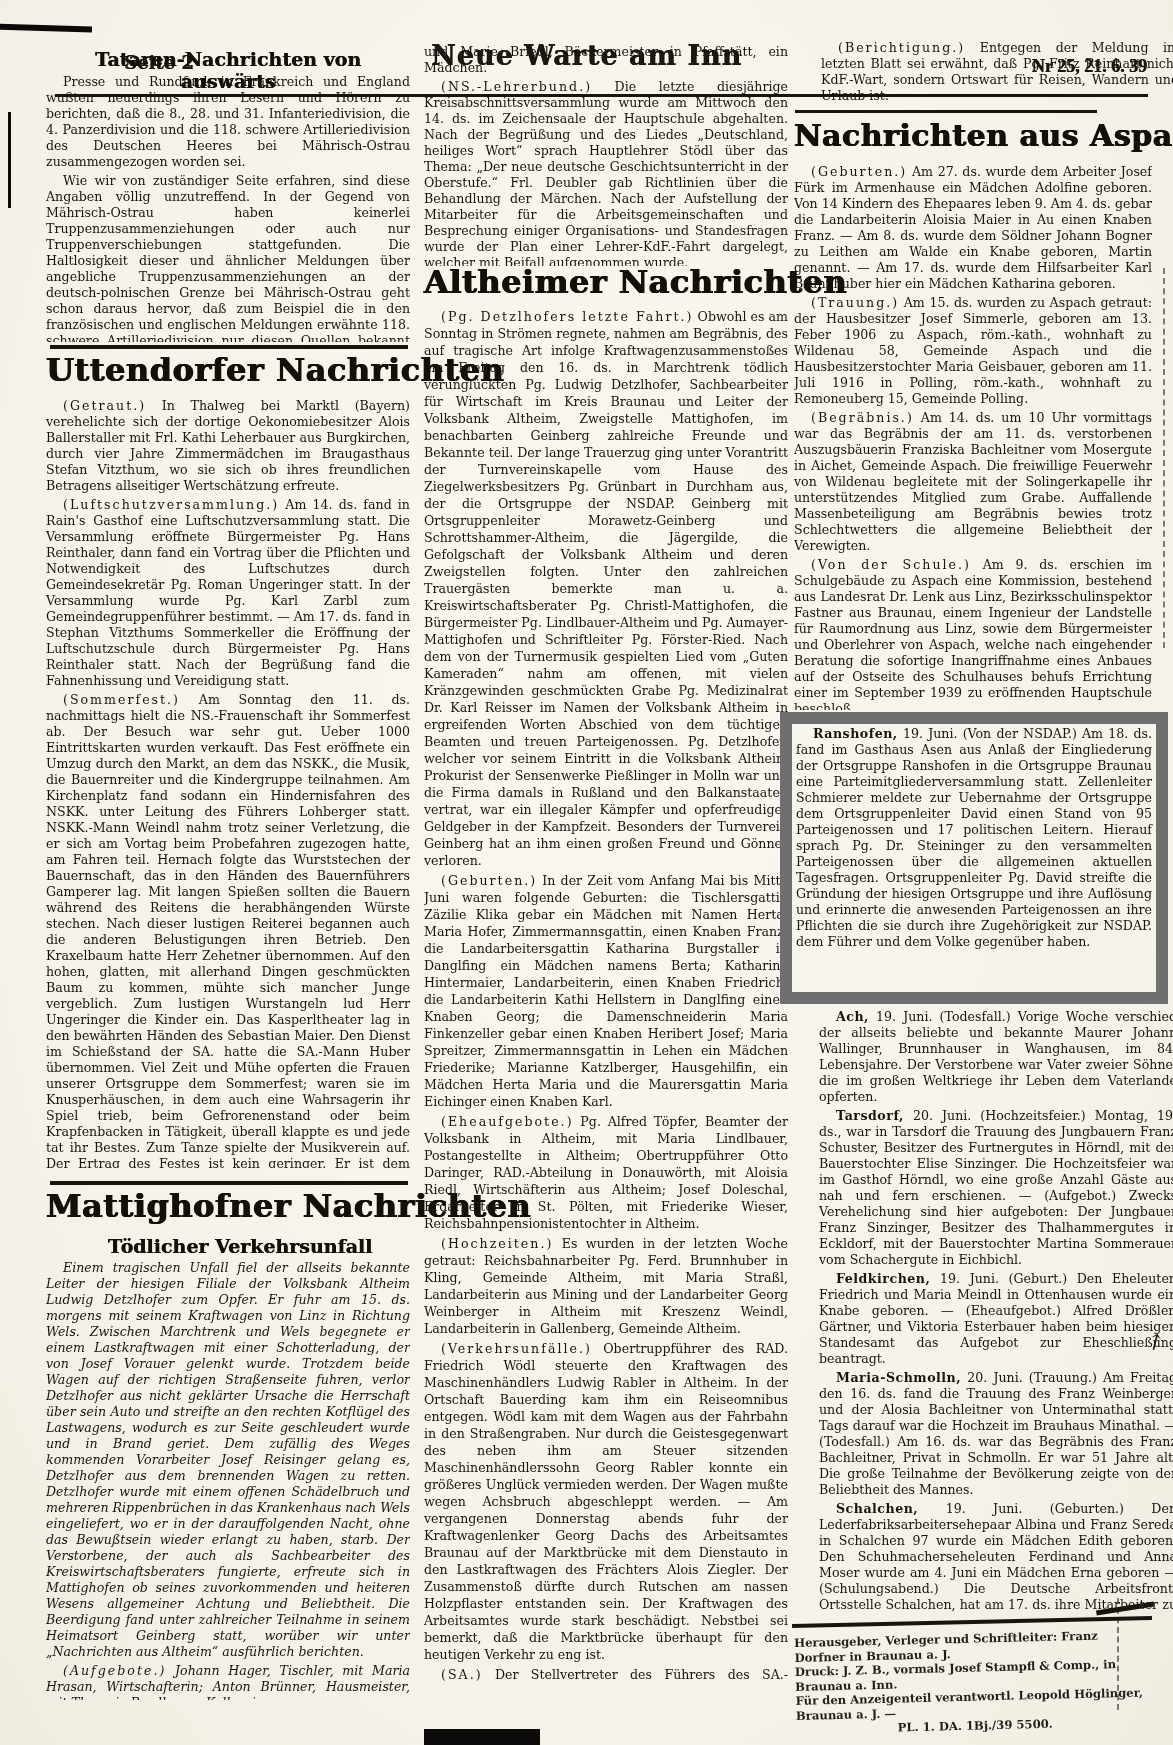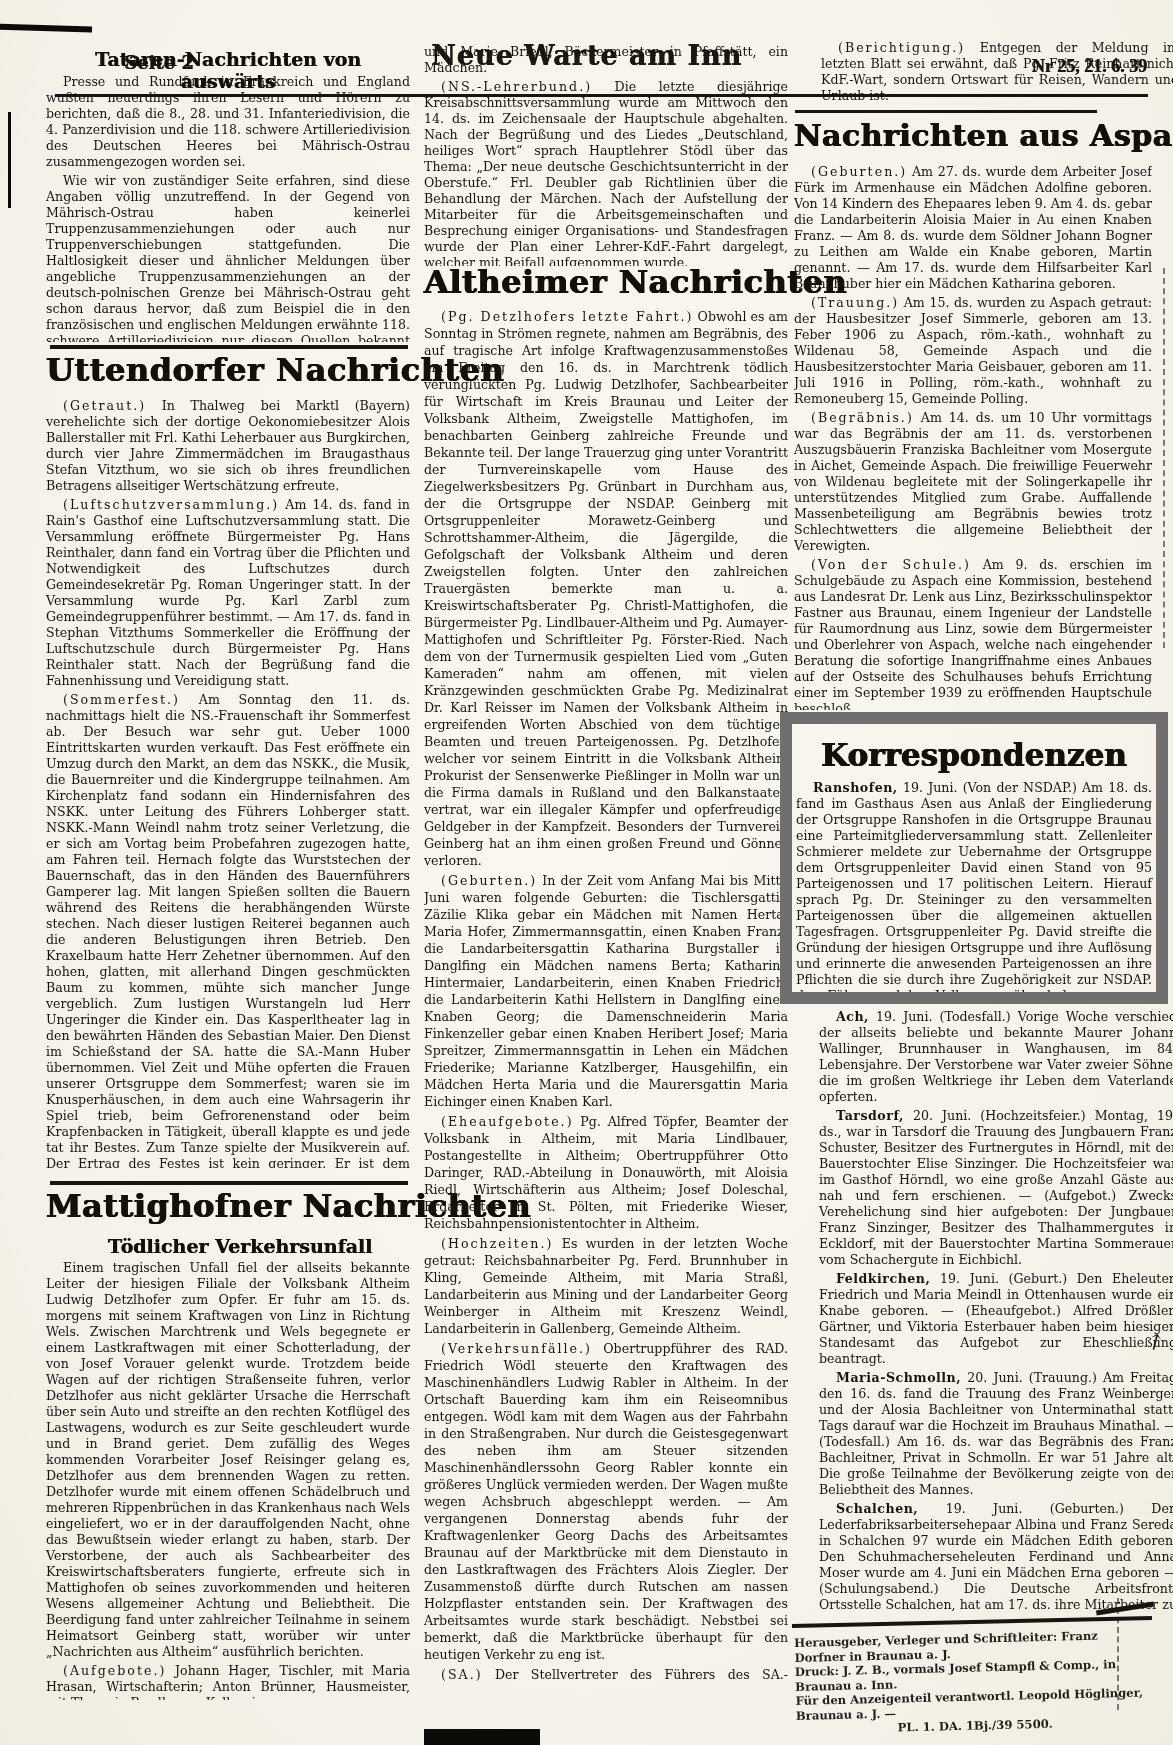--- a/index.html
+++ b/index.html
@@ -78,21 +78,21 @@
 <div class="abs headline-lg" style="left:46px;top:352px;width:364px;">Uttendorfer Nachrichten</div>
 <div class="abs body-text" style="left:46px;top:398px;width:364px;height:770px;">
   <p><span class="lead">(Getraut.)</span> <span>In Thalweg bei Marktl (Bayern) verehelichte sich der dortige Oekonomiebesitzer Alois Ballerstaller mit Frl. Kathi Leherbauer aus Burgkirchen, durch vier Jahre Zimmermädchen im Braugasthaus Stefan Vitzthum, wo sie sich ob ihres freundlichen Betragens allseitiger Wertschätzung erfreute.</span></p>
   <p><span class="lead">(Luftschutzversammlung.)</span> <span>Am 14. ds. fand in Rain's Gasthof eine Luftschutzversammlung statt. Die Versammlung eröffnete Bürgermeister Pg. Hans Reinthaler, dann fand ein Vortrag über die Pflichten und Notwendigkeit des Luftschutzes durch Gemeindesekretär Pg. Roman Ungeringer statt. In der Versammlung wurde Pg. Karl Zarbl zum Gemeindegruppenführer bestimmt. — Am 17. ds. fand in Stephan Vitzthums Sommerkeller die Eröffnung der Luftschutzschule durch Bürgermeister Pg. Hans Reinthaler statt. Nach der Begrüßung fand die Fahnenhissung und Vereidigung statt.</span></p>
   <p><span class="lead">(Sommerfest.)</span> <span>Am Sonntag den 11. ds. nachmittags hielt die NS.-Frauenschaft ihr Sommerfest ab. Der Besuch war sehr gut. Ueber 1000 Eintrittskarten wurden verkauft. Das Fest eröffnete ein Umzug durch den Markt, an dem das NSKK., die Musik, die Bauernreiter und die Kindergruppe teilnahmen. Am Kirchenplatz fand sodann ein Hindernisfahren des NSKK. unter Leitung des Führers Lohberger statt. NSKK.-Mann Weindl nahm trotz seiner Verletzung, die er sich am Vortag beim Probefahren zugezogen hatte, am Fahren teil. Hernach folgte das Wurststechen der Bauernschaft, das in den Händen des Bauernführers Gamperer lag. Mit langen Spießen sollten die Bauern während des Reitens die herabhängenden Würste stechen. Nach dieser lustigen Reiterei begannen auch die anderen Belustigungen ihren Betrieb. Den Kraxelbaum hatte Herr Zehetner übernommen. Auf den hohen, glatten, mit allerhand Dingen geschmückten Baum zu kommen, mühte sich mancher Junge vergeblich. Zum lustigen Wurstangeln lud Herr Ungeringer die Kinder ein. Das Kasperltheater lag in den bewährten Händen des Sebastian Maier. Den Dienst im Schießstand der SA. hatte die SA.-Mann Huber übernommen. Viel Zeit und Mühe opferten die Frauen unserer Ortsgruppe dem Sommerfest; waren sie im Knusperhäuschen, in dem auch eine Wahrsagerin ihr Spiel trieb, beim Gefrorenenstand oder beim Krapfenbacken in Tätigkeit, überall klappte es und jede tat ihr Bestes. Zum Tanze spielte der Musikverein auf. Der Ertrag des Festes ist kein geringer. Er ist dem Zusammenarbeiten aller zu verdanken. Die Hälfte des Ertrages fließt dem Bau eines Mütterheimes zu. Der Zweigstellenleiter der Volksbank Uttendorf, Herr Parisek, filmte Teilbilder des Festes und wird den Film bei nächster Gelegenheit zeigen.</span></p>
 </div>
 <div class="abs rule" style="left:50px;top:1181px;width:358px;height:4px;"></div>
 
 <div class="abs headline-lg" style="left:46px;top:1188px;width:364px;">Mattighofner Nachrichten</div>
 <div class="abs headline-sm" style="left:58px;top:1235px;width:364px;">Tödlicher Verkehrsunfall</div>
-<div class="abs body-text" style="left:46px;top:1260px;width:364px;height:440px;">
+<div class="abs body-text" style="left:46px;top:1260px;width:364px;height:440px;font-style:italic;">
   <p>Einem tragischen Unfall fiel der allseits bekannte Leiter der hiesigen Filiale der Volksbank Altheim Ludwig Detzlhofer zum Opfer. Er fuhr am 15. ds. morgens mit seinem Kraftwagen von Linz in Richtung Wels. Zwischen Marchtrenk und Wels begegnete er einem Lastkraftwagen mit einer Schotterladung, der von Josef Vorauer gelenkt wurde. Trotzdem beide Wagen auf der richtigen Straßenseite fuhren, verlor Detzlhofer aus nicht geklärter Ursache die Herrschaft über sein Auto und streifte an den rechten Kotflügel des Lastwagens, wodurch es zur Seite geschleudert wurde und in Brand geriet. Dem zufällig des Weges kommenden Vorarbeiter Josef Reisinger gelang es, Detzlhofer aus dem brennenden Wagen zu retten. Detzlhofer wurde mit einem offenen Schädelbruch und mehreren Rippenbrüchen in das Krankenhaus nach Wels eingeliefert, wo er in der darauffolgenden Nacht, ohne das Bewußtsein wieder erlangt zu haben, starb. Der Verstorbene, der auch als Sachbearbeiter des Kreiswirtschaftsberaters fungierte, erfreute sich in Mattighofen ob seines zuvorkommenden und heiteren Wesens allgemeiner Achtung und Beliebtheit. Die Beerdigung fand unter zahlreicher Teilnahme in seinem Heimatsort Geinberg statt, worüber wir unter „Nachrichten aus Altheim“ ausführlich berichten.</p>
   <p><span class="lead">(Aufgebote.)</span> <span>Johann Hager, Tischler, mit Maria Hrasan, Wirtschafterin; Anton Brünner, Hausmeister, mit Theresia Brudbauer, Kellnerin.</span></p>
 
 </div>
 
 <div class="abs body-text" style="left:424px;top:44px;width:364px;height:222px;">
   <p class="noindent">und Marie Briedl, Bäckermeister in Pfaffstätt, ein Mädchen.</p>
   <p><span class="lead">(NS.-Lehrerbund.)</span> <span>Die letzte diesjährige Kreisabschnittsversammlung wurde am Mittwoch den 14. ds. im Zeichensaale der Hauptschule abgehalten. Nach der Begrüßung und des Liedes „Deutschland, heiliges Wort“ sprach Hauptlehrer Stödl über das Thema: „Der neue deutsche Geschichtsunterricht in der Oberstufe.“ Frl. Deubler gab Richtlinien über die Behandlung der Märchen. Nach der Aufstellung der Mitarbeiter für die Arbeitsgemeinschaften und Besprechung einiger Organisations- und Standesfragen wurde der Plan einer Lehrer-KdF.-Fahrt dargelegt, welcher mit Beifall aufgenommen wurde.</span></p>
 </div>
 
@@ -125,21 +125,20 @@
   <p class="noindent"><span class="obscured">früh verschied nach kurzem, schwerem Leiden der</span></p>
   <p><span class="place">Ach,</span> <span>19. Juni. (Todesfall.) Vorige Woche verschied der allseits beliebte und bekannte Maurer Johann Wallinger, Brunnhauser in Wanghausen, im 84. Lebensjahre. Der Verstorbene war Vater zweier Söhne, die im großen Weltkriege ihr Leben dem Vaterlande opferten.</span></p>
   <p><span class="place">Tarsdorf,</span> <span>20. Juni. (Hochzeitsfeier.) Montag, 19. ds., war in Tarsdorf die Trauung des Jungbauern Franz Schuster, Besitzer des Furtnergutes in Hörndl, mit der Bauerstochter Elise Sinzinger. Die Hochzeitsfeier war im Gasthof Hörndl, wo eine große Anzahl Gäste aus nah und fern erschienen. — (Aufgebot.) Zwecks Verehelichung sind hier aufgeboten: Der Jungbauer Franz Sinzinger, Besitzer des Thalhammergutes in Eckldorf, mit der Bauerstochter Martina Sommerauer vom Schachergute in Eichbichl.</span></p>
   <p><span class="place">Feldkirchen,</span> <span>19. Juni. (Geburt.) Den Eheleuten Friedrich und Maria Meindl in Ottenhausen wurde ein Knabe geboren. — (Eheaufgebot.) Alfred Drößler, Gärtner, und Viktoria Esterbauer haben beim hiesigen Standesamt das Aufgebot zur Eheschließung beantragt.</span></p>
   <p><span class="place">Maria-Schmolln,</span> <span>20. Juni. (Trauung.) Am Freitag den 16. ds. fand die Trauung des Franz Weinberger und der Alosia Bachleitner von Unterminathal statt. Tags darauf war die Hochzeit im Brauhaus Minathal. — (Todesfall.) Am 16. ds. war das Begräbnis des Franz Bachleitner, Privat in Schmolln. Er war 51 Jahre alt. Die große Teilnahme der Bevölkerung zeigte von der Beliebtheit des Mannes.</span></p>
   <p><span class="place">Schalchen,</span> <span>19. Juni. (Geburten.) Den Lederfabriksarbeitersehepaar Albina und Franz Sereda in Schalchen 97 wurde ein Mädchen Edith geboren. Den Schuhmachersehеleuten Ferdinand und Anna Moser wurde am 4. Juni ein Mädchen Erna geboren — (Schulungsabend.) Die Deutsche Arbeitsfront, Ortsstelle Schalchen, hat am 17. ds. ihre Mitarbeiter zu einem Schulungsabend einberufen. Der Schulungsleiter, Kamerad Feichtinger, sprach hiebei über die Notwendig-</span></p>
 </div>
 
 <div class="abs highlight-box" style="left:780px;top:712px;width:364px;height:268px;">
   <div class="box-inner body-text" style="height:264px;">
-    <div class="box-headline">Korrespondenzen</div>
     <p><span class="place">Ranshofen,</span> <span>19. Juni. (Von der NSDAP.) Am 18. ds. fand im Gasthaus Asen aus Anlaß der Eingliederung der Ortsgruppe Ranshofen in die Ortsgruppe Braunau eine Parteimitgliederversammlung statt. Zellenleiter Schmierer meldete zur Uebernahme der Ortsgruppe dem Ortsgruppenleiter David einen Stand von 95 Parteigenossen und 17 politischen Leitern. Hierauf sprach Pg. Dr. Steininger zu den versammelten Parteigenossen über die allgemeinen aktuellen Tagesfragen. Ortsgruppenleiter Pg. David streifte die Gründung der hiesigen Ortsgruppe und ihre Auflösung und erinnerte die anwesenden Parteigenossen an ihre Pflichten die sie durch ihre Zugehörigkeit zur NSDAP. dem Führer und dem Volke gegenüber haben.</span></p>
 
   </div>
 </div>
 
 <div class="abs rule" style="left:792px;top:1620px;width:360px;height:4px;transform:rotate(-1.3deg);"></div>
 <div class="abs rule" style="left:1096px;top:1606px;width:58px;height:5px;transform:rotate(-9deg);"></div>
 <div class="abs impressum" style="left:794px;top:1636px;width:358px;">
   <p>Herausgeber, Verleger und Schriftleiter: Franz Dorfner in Braunau a. J.</p>
   <p>Druck: J. Z. B., vormals Josef Stampfl &amp; Comp., in Braunau a. Inn.</p>

